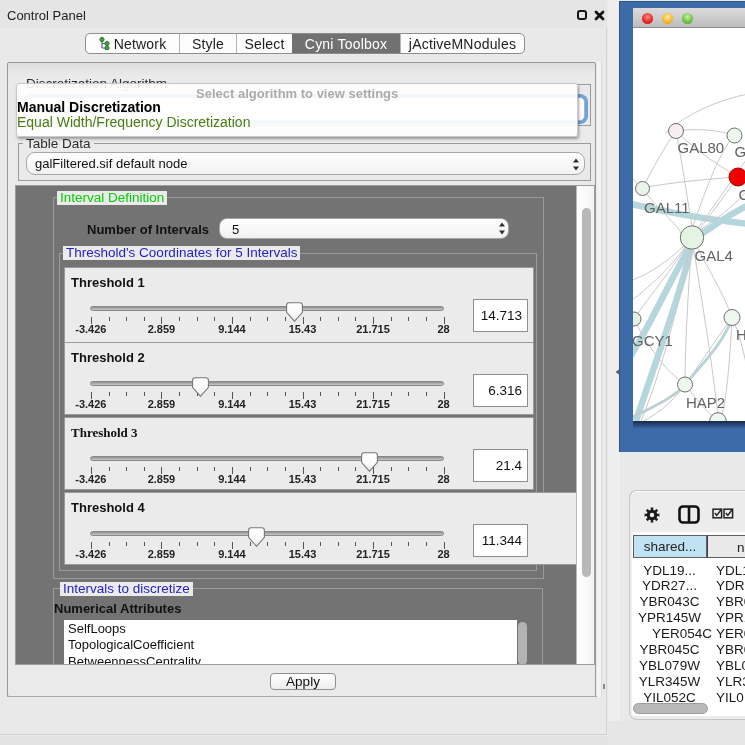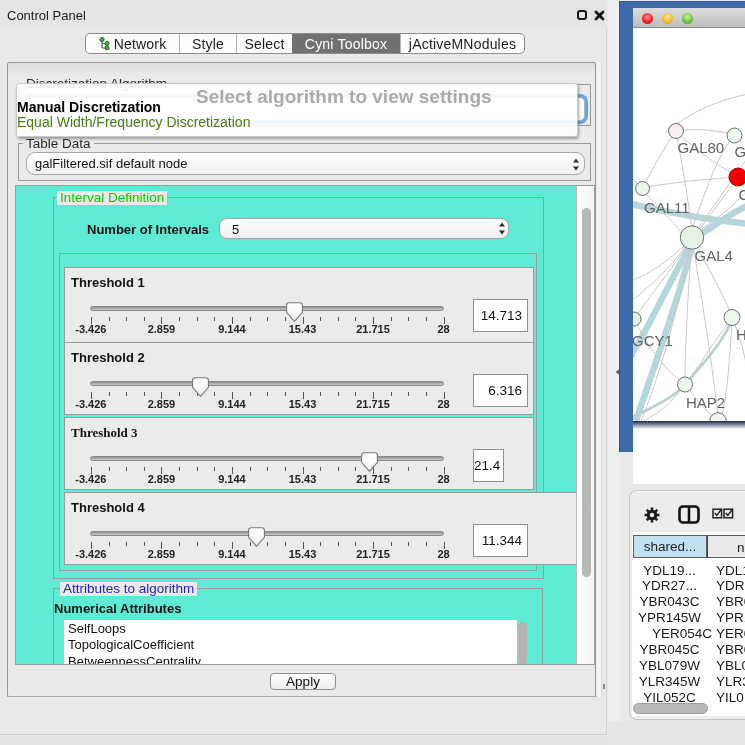--- a/index.html
+++ b/index.html
@@ -45,34 +45,35 @@
 
   <div class="abs bd" style="left:18px;top:143px;width:573px;height:38px;"></div>
   <div class="grouptitle" style="left:23px;top:137px;color:#2a2a2a;">Table Data</div>
   <div class="abs" style="left:26px;top:152px;width:559px;height:23px;background:linear-gradient(#ffffff,#f2f2f2);border:1px solid #a6a6a6;border-radius:9px;"></div>
   <div class="abs" style="left:35px;top:156px;font-size:13px;color:#111;">galFiltered.sif default node</div>
   <svg class="abs" style="left:572px;top:158px;" width="8" height="13" viewBox="0 0 8 13">
         <path d="M4 0.5 L7 4.5 H1 Z" fill="#2e2e2e"></path>
         <path d="M4 12.5 L7 8.5 H1 Z" fill="#2e2e2e"></path>
       </svg>
 
-  <div class="abs" style="left:15px;top:185px;width:580px;height:480px;border:1px solid #9c9c9c;background:#5eead4;overflow:hidden;">
+  <div class="abs" style="left:15px;top:185px;width:580px;height:480px;border:1px solid #9c9c9c;background:#737373;overflow:hidden;">
     <div class="abs" style="left:0;top:0;width:560px;height:478px;overflow:hidden;" id="scrollcontent">
 
       <div class="abs" style="left:37px;top:11px;width:491px;height:382px;border:1px solid #9a9a9a;"></div>
       <div class="grouptitle" style="left:41px;top:5px;color:#00d000;background:#ebebeb;">Interval Definition</div>
       <div class="abs" style="left:71px;top:36px;font-size:13px;font-weight:bold;color:#111;">Number of Intervals</div>
       <div class="abs" style="left:203px;top:32px;width:290px;height:21px;background:linear-gradient(#ffffff,#f1f1f1);border:1px solid #a6a6a6;border-radius:8px;"></div>
       <div class="abs" style="left:216px;top:36px;font-size:13px;color:#111;">5</div>
       <svg class="abs" style="left:482px;top:36px;" width="8" height="13" viewBox="0 0 8 13">
             <path d="M4 0.5 L7 4.5 H1 Z" fill="#2e2e2e"></path>
             <path d="M4 12.5 L7 8.5 H1 Z" fill="#2e2e2e"></path>
           </svg>
 
       <div class="abs" style="left:43px;top:67px;width:478px;height:318px;border:1px solid #9a9a9a;"></div>
+      <div class="grouptitle" style="left:47px;top:60px;color:#2222cc;background:#ebebeb;">Threshold's Coordinates for 5 Intervals</div>
 
       <div id="throws">
             <div class="abs" style="left:48px;top:81px;width:470px;height:87px;border:1px solid #9a9a9a;background:#ebebeb;padding-left:16px;">
               <div style="position:absolute;left:6px;top:7px;font-size:13px;font-weight:bold;color:#111;">Threshold 1</div>
               <div style="position:absolute;left:25px;top:37.7px;width:354px;height:5px;border-radius:2.5px;background:linear-gradient(#8f8f8f,#c9c9c9);border:1px solid #888;"></div>
               <div style="position:absolute;left:25.9px;top:48.5px;width:1px;height:7px;background:#555;"></div>
               <div style="position:absolute;left:43.5px;top:48.5px;width:1px;height:4px;background:#555;"></div>
               <div style="position:absolute;left:61.2px;top:48.5px;width:1px;height:4px;background:#555;"></div>
               <div style="position:absolute;left:78.8px;top:48.5px;width:1px;height:4px;background:#555;"></div>
               <div style="position:absolute;left:96.4px;top:48.5px;width:1px;height:7px;background:#555;"></div>
@@ -185,21 +186,21 @@
               <svg style="position:absolute;left:295.9px;top:33.5px;" width="17" height="20" viewBox="0 0 17 20">
                 <defs>
                   <linearGradient id="tg2" x1="0" y1="0" x2="0" y2="1">
                     <stop offset="0" stop-color="#ffffff"></stop>
                     <stop offset="0.55" stop-color="#fbfbfb"></stop>
                     <stop offset="1" stop-color="#e8e8e8"></stop>
                   </linearGradient>
                 </defs>
                 <path d="M3.2 0.7 H13.8 A2.6 2.6 0 0 1 16.4 3.3 V10.4 L8.5 19.3 L0.6 10.4 V3.3 A2.6 2.6 0 0 1 3.2 0.7 Z" fill="url(#tg2)" stroke="#777777" stroke-width="1.1"></path>
               </svg>
-              <div style="position:absolute;left:408px;top:31px;width:31px;height:33px;background:#fff;border:1px solid #8f8f8f;font-size:13.5px;color:#111;text-align:right;line-height:31px;padding-right:5px;">21.4</div>
+              <div style="position:absolute;left:408px;top:31px;width:55px;height:33px;background:#fff;border:1px solid #8f8f8f;font-size:13.5px;color:#111;text-align:right;line-height:31px;padding-right:5px;">21.4</div>
             </div>
             <div class="abs" style="left:48px;top:306px;width:540px;height:73px;border:1px solid #9a9a9a;background:#ebebeb;">
               <div style="position:absolute;left:6px;top:7px;font-size:13px;font-weight:bold;color:#111;">Threshold 4</div>
               <div style="position:absolute;left:25px;top:37.7px;width:354px;height:5px;border-radius:2.5px;background:linear-gradient(#8f8f8f,#c9c9c9);border:1px solid #888;"></div>
               <div style="position:absolute;left:25.9px;top:48.5px;width:1px;height:7px;background:#555;"></div>
               <div style="position:absolute;left:43.5px;top:48.5px;width:1px;height:4px;background:#555;"></div>
               <div style="position:absolute;left:61.2px;top:48.5px;width:1px;height:4px;background:#555;"></div>
               <div style="position:absolute;left:78.8px;top:48.5px;width:1px;height:4px;background:#555;"></div>
               <div style="position:absolute;left:96.4px;top:48.5px;width:1px;height:7px;background:#555;"></div>
               <div style="position:absolute;left:114.0px;top:48.5px;width:1px;height:4px;background:#555;"></div>
@@ -232,60 +233,60 @@
                     <stop offset="1" stop-color="#e8e8e8"></stop>
                   </linearGradient>
                 </defs>
                 <path d="M3.2 0.7 H13.8 A2.6 2.6 0 0 1 16.4 3.3 V10.4 L8.5 19.3 L0.6 10.4 V3.3 A2.6 2.6 0 0 1 3.2 0.7 Z" fill="url(#tg3)" stroke="#777777" stroke-width="1.1"></path>
               </svg>
               <div style="position:absolute;left:408px;top:31px;width:55px;height:33px;background:#fff;border:1px solid #8f8f8f;font-size:13.5px;color:#111;text-align:right;line-height:31px;padding-right:5px;">11.344</div>
             </div>
           </div>
 
       <div class="abs" style="left:37px;top:402px;width:490px;height:120px;border:1px solid #9a9a9a;"></div>
-      <div class="grouptitle" style="left:44px;top:396px;color:#2222cc;background:#ebebeb;">Attributes to algorithm</div>
+      <div class="grouptitle" style="left:44px;top:396px;color:#2222cc;background:#ebebeb;">Intervals to discretize</div>
       <div class="abs" style="left:38px;top:415px;font-size:13px;font-weight:bold;color:#111;">Numerical Attributes</div>
       <div class="abs" style="left:48px;top:434px;width:453px;height:58px;background:#fff;font-size:13px;color:#111;">
         <div style="padding:1px 0 0 4px;line-height:16.4px;">SelfLoops<br>TopologicalCoefficient<br>BetweennessCentrality</div>
       </div>
       <div class="abs" style="left:502px;top:436px;width:9px;height:43px;background:#b3b3b3;border-radius:4.5px;"></div>
     </div>
 
     <div class="abs" style="left:560px;top:0;width:20px;height:478px;background:linear-gradient(90deg,#ffffff,#f2f2f2);border-left:1px solid #b9b9b9;"></div>
     <div class="abs" style="left:566px;top:22px;width:9px;height:369px;background:#b8b8b8;border-radius:4.5px;"></div>
   </div>
 
   <div class="abs" style="left:597px;top:62px;width:4px;height:635px;background:#f4f4f4;"></div>
   <div class="abs" style="left:601px;top:62px;width:1px;height:635px;background:#dcdcdc;"></div>
 
   <div class="abs" style="left:270px;top:673px;width:66px;height:17px;background:linear-gradient(#ffffff,#ededed);border:1px solid #8f8f8f;border-radius:4px;font-size:13.5px;color:#111;display:flex;align-items:center;justify-content:center;">Apply</div>
   <div class="abs" style="left:7px;top:696px;width:590px;height:1px;background:#a9a9a9;"></div>
 
 </div>
 
 <div class="abs" style="left:16px;top:82.5px;width:562px;height:54.5px;background:rgba(255,255,255,0.91);border:1px solid #c9c9c9;border-radius:3px;box-shadow:1px 2px 3px rgba(0,0,0,0.35);"></div>
-<div class="abs" style="left:196px;top:86px;font-size:19px;font-weight:bold;color:#ababab;">Select algorithm to view settings</div>
+<div class="abs" style="left:196px;top:86px;font-size:13px;font-weight:bold;color:#ababab;">Select algorithm to view settings</div>
 <div class="abs" style="left:17px;top:99px;font-size:14px;font-weight:bold;color:#000;">Manual Discretization</div>
 <div class="abs" style="left:17px;top:114px;font-size:14px;color:#4d7c0f;">Equal Width/Frequency Discretization</div>
 
 <div class="abs" style="left:608px;top:0;width:12px;height:745px;background:#eeeeee;"></div>
 <svg class="abs" style="left:615px;top:368px;" width="8" height="8" viewBox="0 0 8 8">
       <path d="M6 1 L2 4 L6 7" fill="none" stroke="#555" stroke-width="1.6"></path>
     </svg>
 
 <div class="abs" style="left:603px;top:684px;width:2px;height:5px;background:#8a8a8a;"></div>
 
 <div class="abs" id="netwin" style="left:619px;top:1px;width:126px;height:451px;background:#3d6ba9;border-left:1px solid #31568a;border-top:1px solid #31568a;">
 
   <div class="abs" style="left:13px;top:6px;width:113px;height:20px;background:linear-gradient(#dcdcdc,#bdbdbd);border-bottom:1px solid #8e8e8e;"></div>
   <div class="abs" style="left:22px;top:11px;width:11px;height:11px;border-radius:50%;background:radial-gradient(circle at 50% 35%,#ff8a8a,#e82222 60%,#b80f0f);border:0.5px solid #9d1414box-shadow:inset 0 1.5px 1.2px rgba(255,255,255,0.8);"></div>
   <div class="abs" style="left:42px;top:11px;width:11px;height:11px;border-radius:50%;background:radial-gradient(circle at 50% 35%,#ffe9a0,#f2b62c 60%,#cf9212);border:0.5px solid #ad8211box-shadow:inset 0 1.5px 1.2px rgba(255,255,255,0.8);"></div>
   <div class="abs" style="left:62px;top:11px;width:11px;height:11px;border-radius:50%;background:radial-gradient(circle at 50% 35%,#c7f3a8,#6cbf3e 60%,#4a9a22);border:0.5px solid #3f7f1ebox-shadow:inset 0 1.5px 1.2px rgba(255,255,255,0.8);"></div>
 
-  <div class="abs" style="left:13px;top:26px;width:113px;height:456px;background:#fff;overflow:hidden;">
+  <div class="abs" style="left:13px;top:26px;width:113px;height:393px;background:#fff;overflow:hidden;">
     <svg width="113" height="393" viewBox="0 0 113 393" id="netsvg">
           <path d="M-2 176 C 30 183, 62 190, 116 196" fill="none" stroke="#b5d6dc" stroke-width="6.5"></path>
           <path d="M54 215 C 80 199, 96 186, 116 177" fill="none" stroke="#b5d6dc" stroke-width="6.5"></path>
           <path d="M57 219 C 35 255, 12 310, -14 345" fill="none" stroke="#b5d6dc" stroke-width="6.5"></path>
           <path d="M58 221 C 45 275, 15 355, 3 393" fill="none" stroke="#b5d6dc" stroke-width="6.5"></path>
           <path d="M-4 391 C 25 377, 42 368, 52 357 C 70 335, 90 315, 99 291" fill="none" stroke="#b7d3d6" stroke-width="2.8"></path>
           <path d="M32 105 C 55 85, 85 72, 115 66" fill="none" stroke="#c9c9c9" stroke-width="1"></path>
           <path d="M43 103 C 62 100, 85 102, 101 107" fill="none" stroke="#c9c9c9" stroke-width="1"></path>
           <path d="M43 103 C 50 140, 55 175, 59 198" fill="none" stroke="#c9c9c9" stroke-width="1"></path>
           <path d="M43 103 C 65 125, 90 140, 105 149" fill="none" stroke="#c9c9c9" stroke-width="1"></path>

